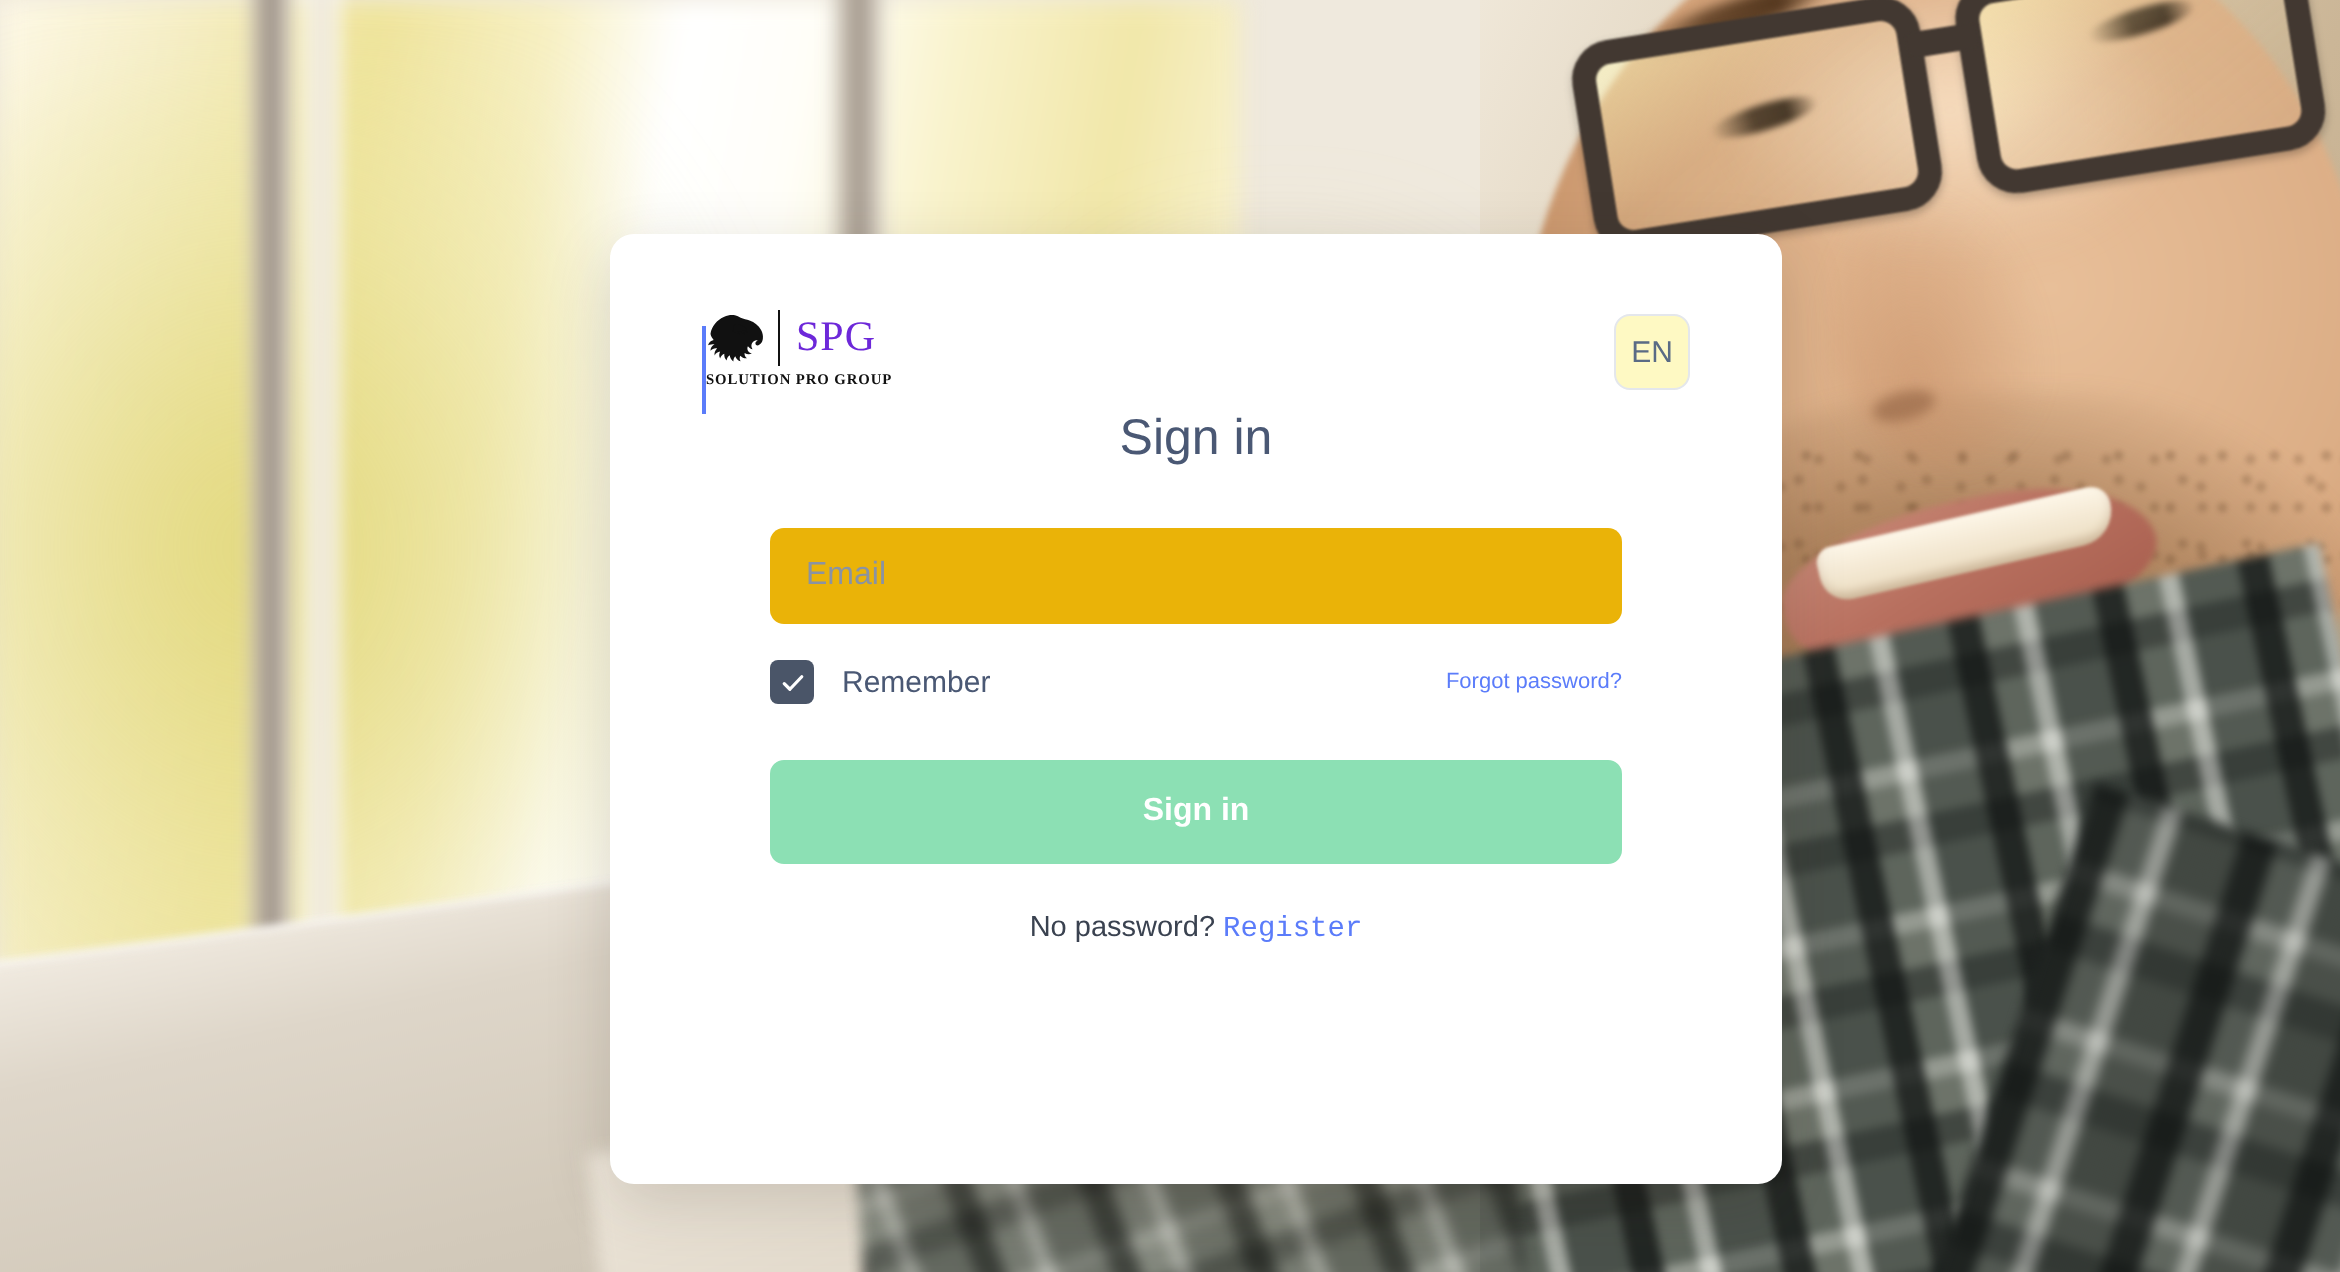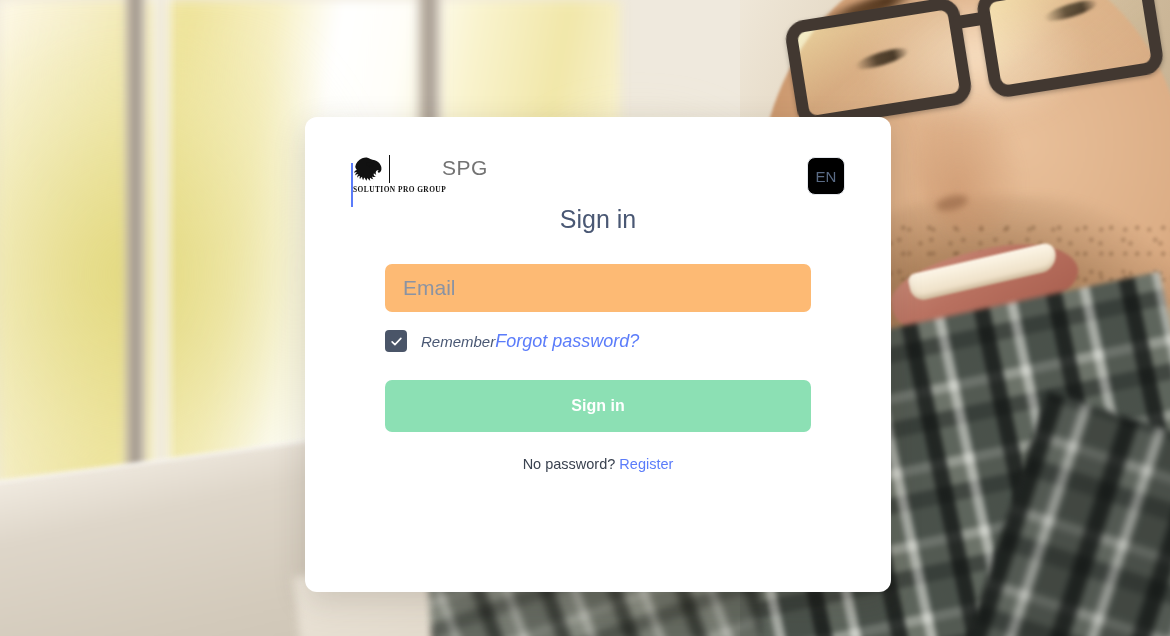--- a/index.html
+++ b/index.html
@@ -340,24 +340,23 @@
   .logo-mark { width: 34px; height: 30px; display: block; }
   .logo-divider {
     width: 1px;
     height: 28px;
     background: #111111;
     margin: 0 8px 0 4px;
   }
   .logo-word {
     font-size: 21px;
     letter-spacing: .5px;
-    color: #737373;
+    color: #6d28d9;
     line-height: 26px;
-    font-family: Liberation Sans, sans-serif;
-    margin-left: 44px;
+    font-family: Liberation Serif, serif;
   }
   .logo-tagline {
     position: absolute;
     left: 2px; top: 30px;
     font-size: 7.4px;
     letter-spacing: .45px;
     color: #111111;
     white-space: nowrap;
     font-family: "Liberation Serif", serif;
     font-weight: bold;
@@ -368,21 +367,21 @@
     width: 2px; height: 44px;
     background: #5b7cfa;
   }
 
   .lang-button {
     position: absolute;
     right: 46px; top: 40px;
     width: 38px; height: 38px;
     border: 1px solid #e4e7ec;
     border-radius: 8px;
-    background: #000000;
+    background: #fef9c3;
     display: flex;
     align-items: center;
     justify-content: center;
     font-size: 15px;
     color: #5a6b85;
     cursor: pointer;
   }
 
   .title {
     margin-top: 26px;
@@ -397,23 +396,23 @@
   .field {
     position: relative;
     margin-bottom: 18px;
   }
   .field input {
     width: 100%;
     height: 48px;
     border: none;
     outline: none;
     border-radius: 7px;
-    background: #fdba74;
+    background: #eab308;
     padding: 0 18px;
-    font-size: 21px;
+    font-size: 16px;
     color: #4a5874;
     font-family: "Liberation Sans", sans-serif;
   }
   .field input::placeholder { color: #8a93a3; }
   .field.has-icon input { padding-right: 50px; }
 
   .eye-toggle {
     position: absolute;
     right: 14px; top: 50%;
     transform: translateY(-50%);
@@ -423,23 +422,22 @@
     justify-content: center;
     cursor: pointer;
     background: none;
     border: none;
     padding: 0;
   }
 
   .row-options {
     display: flex;
     align-items: center;
-    justify-content: flex-start;
+    justify-content: space-between;
     margin-top: 4px;
-    font-style: italic;
   }
   .remember {
     display: flex;
     align-items: center;
     cursor: pointer;
     user-select: none;
   }
   .checkbox {
     width: 22px; height: 22px;
     border-radius: 4px;
@@ -448,21 +446,21 @@
     align-items: center;
     justify-content: center;
     margin-right: 14px;
     flex: none;
   }
   .remember-label {
     font-size: 15px;
     color: #4a5874;
   }
   .forgot-link {
-    font-size: 18px;
+    font-size: 11px;
     color: #5b7cfa;
     text-decoration: none;
     cursor: pointer;
   }
 
   .signin-button {
     display: block;
     width: 100%;
     height: 52px;
     margin-top: 28px;
@@ -480,20 +478,21 @@
     margin-top: 24px;
     text-align: center;
     font-size: 14.5px;
     color: #3a4250;
   }
   .register-link {
     color: #5b7cfa;
     text-decoration: none;
     cursor: pointer;
     margin-left: 0;
+    font-family: Liberation Mono, monospace;
   }
 </style>
 </head>
 <body>
 
 <div id="page">
 
   <div class="bg-photo">
     <div class="bg-window"></div>
     <div class="bg-foliage-a"></div>

